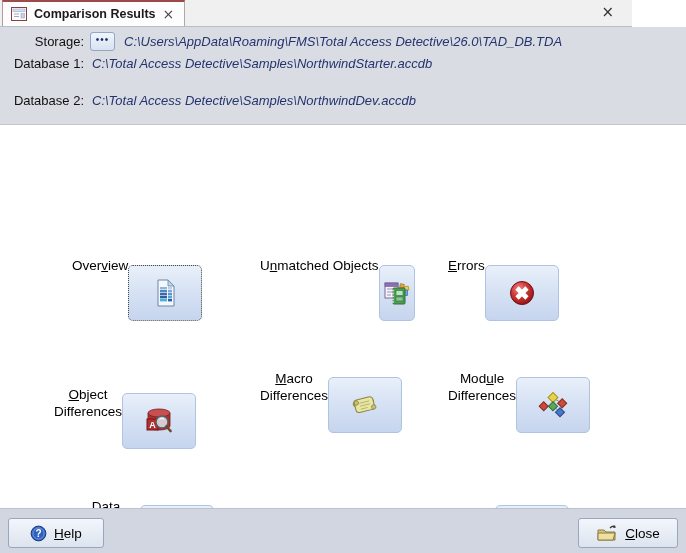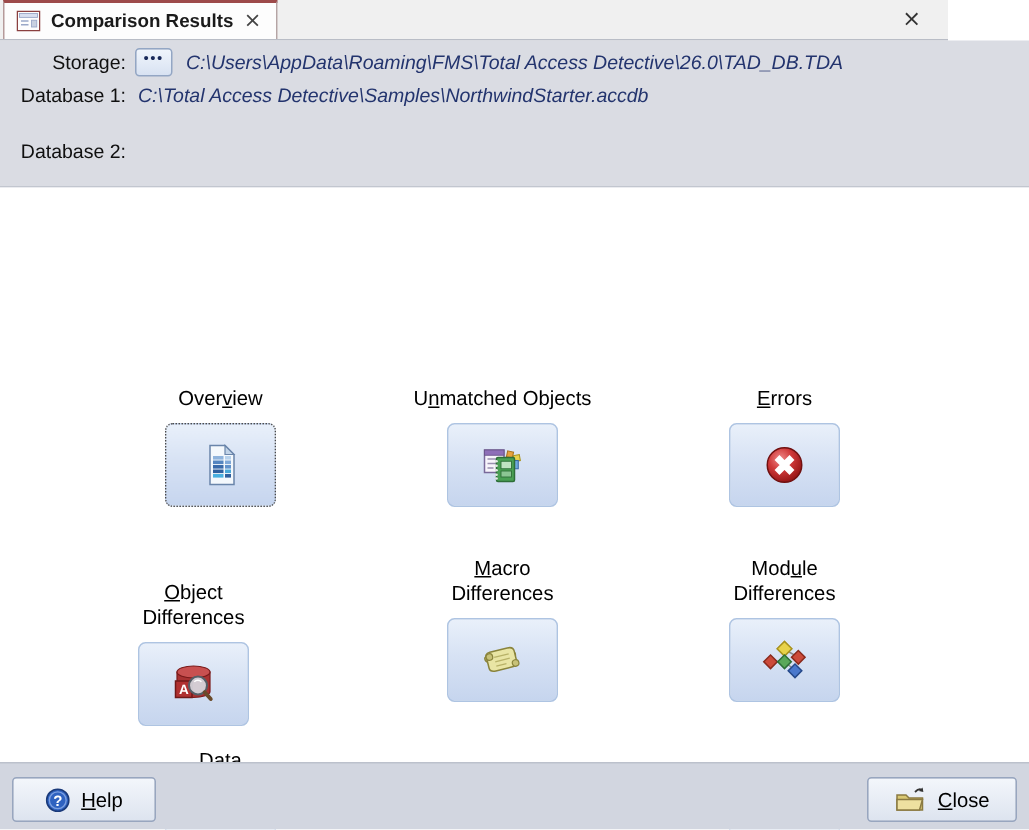--- a/index.html
+++ b/index.html
@@ -41,21 +41,21 @@
     margin-left:6px;width:25px;height:19px;box-sizing:border-box;
     background:linear-gradient(180deg,#f0f5fc,#d8e2f2);
     border:1px solid #93a6c4;border-radius:3px;
     font-size:10px;letter-spacing:1px;color:#1a2a5a;
     display:flex;align-items:center;justify-content:center;padding:0 0 3px 0;
     cursor:default;
   }
   .browse-btn + .hval{margin-left:9px;}
   
   .main{position:absolute;left:0;top:125px;width:686px;height:383px;background:#ffffff;}
-  .cell{position:absolute;width:150px;display:flex;flex-direction:column;align-items:center;}
+  .cell{position:absolute;width:150px;display:flex;flex-direction:row;}
   .btn-label{
     display:flex;flex-direction:column;align-items:center;
     font-size:13.5px;color:#000;line-height:17px;text-align:center;white-space:nowrap;
   }
   .lbl1{height:17px;justify-content:flex-end;}
   .lbl2{height:35px;justify-content:flex-end;}
   .mn{text-decoration:underline;}
   .grid-btn{
     margin-top:8px;width:74px;height:56px;box-sizing:border-box;
     background:linear-gradient(180deg,#e9f0fa 0%,#d7e2f4 45%,#c6d5ee 100%);
@@ -105,20 +105,21 @@
     <span class="hlabel">Storage:</span>
     <button class="browse-btn">•••</button>
     <span class="hval">C:\Users\AppData\Roaming\FMS\Total Access Detective\26.0\TAD_DB.TDA</span>
   </div>
   <div class="hrow" style="top:26px;">
     <span class="hlabel">Database 1:</span>
     <span class="hval">C:\Total Access Detective\Samples\NorthwindStarter.accdb</span>
   </div>
   <div class="hrow" style="top:47px;margin-top:16px;">
     <span class="hlabel">Database 2:</span>
+    <span class="hval">C:\Total Access Detective\Samples\NorthwindDev.accdb</span>
   </div>
 </div>
 
 <div class="main">
 
   <div class="cell" style="left:72px;top:132px;">
     <div class="btn-label lbl1">
       <div><span>Over</span><span class="mn">v</span><span>iew</span></div>
     </div>
     <button class="grid-btn focused">

